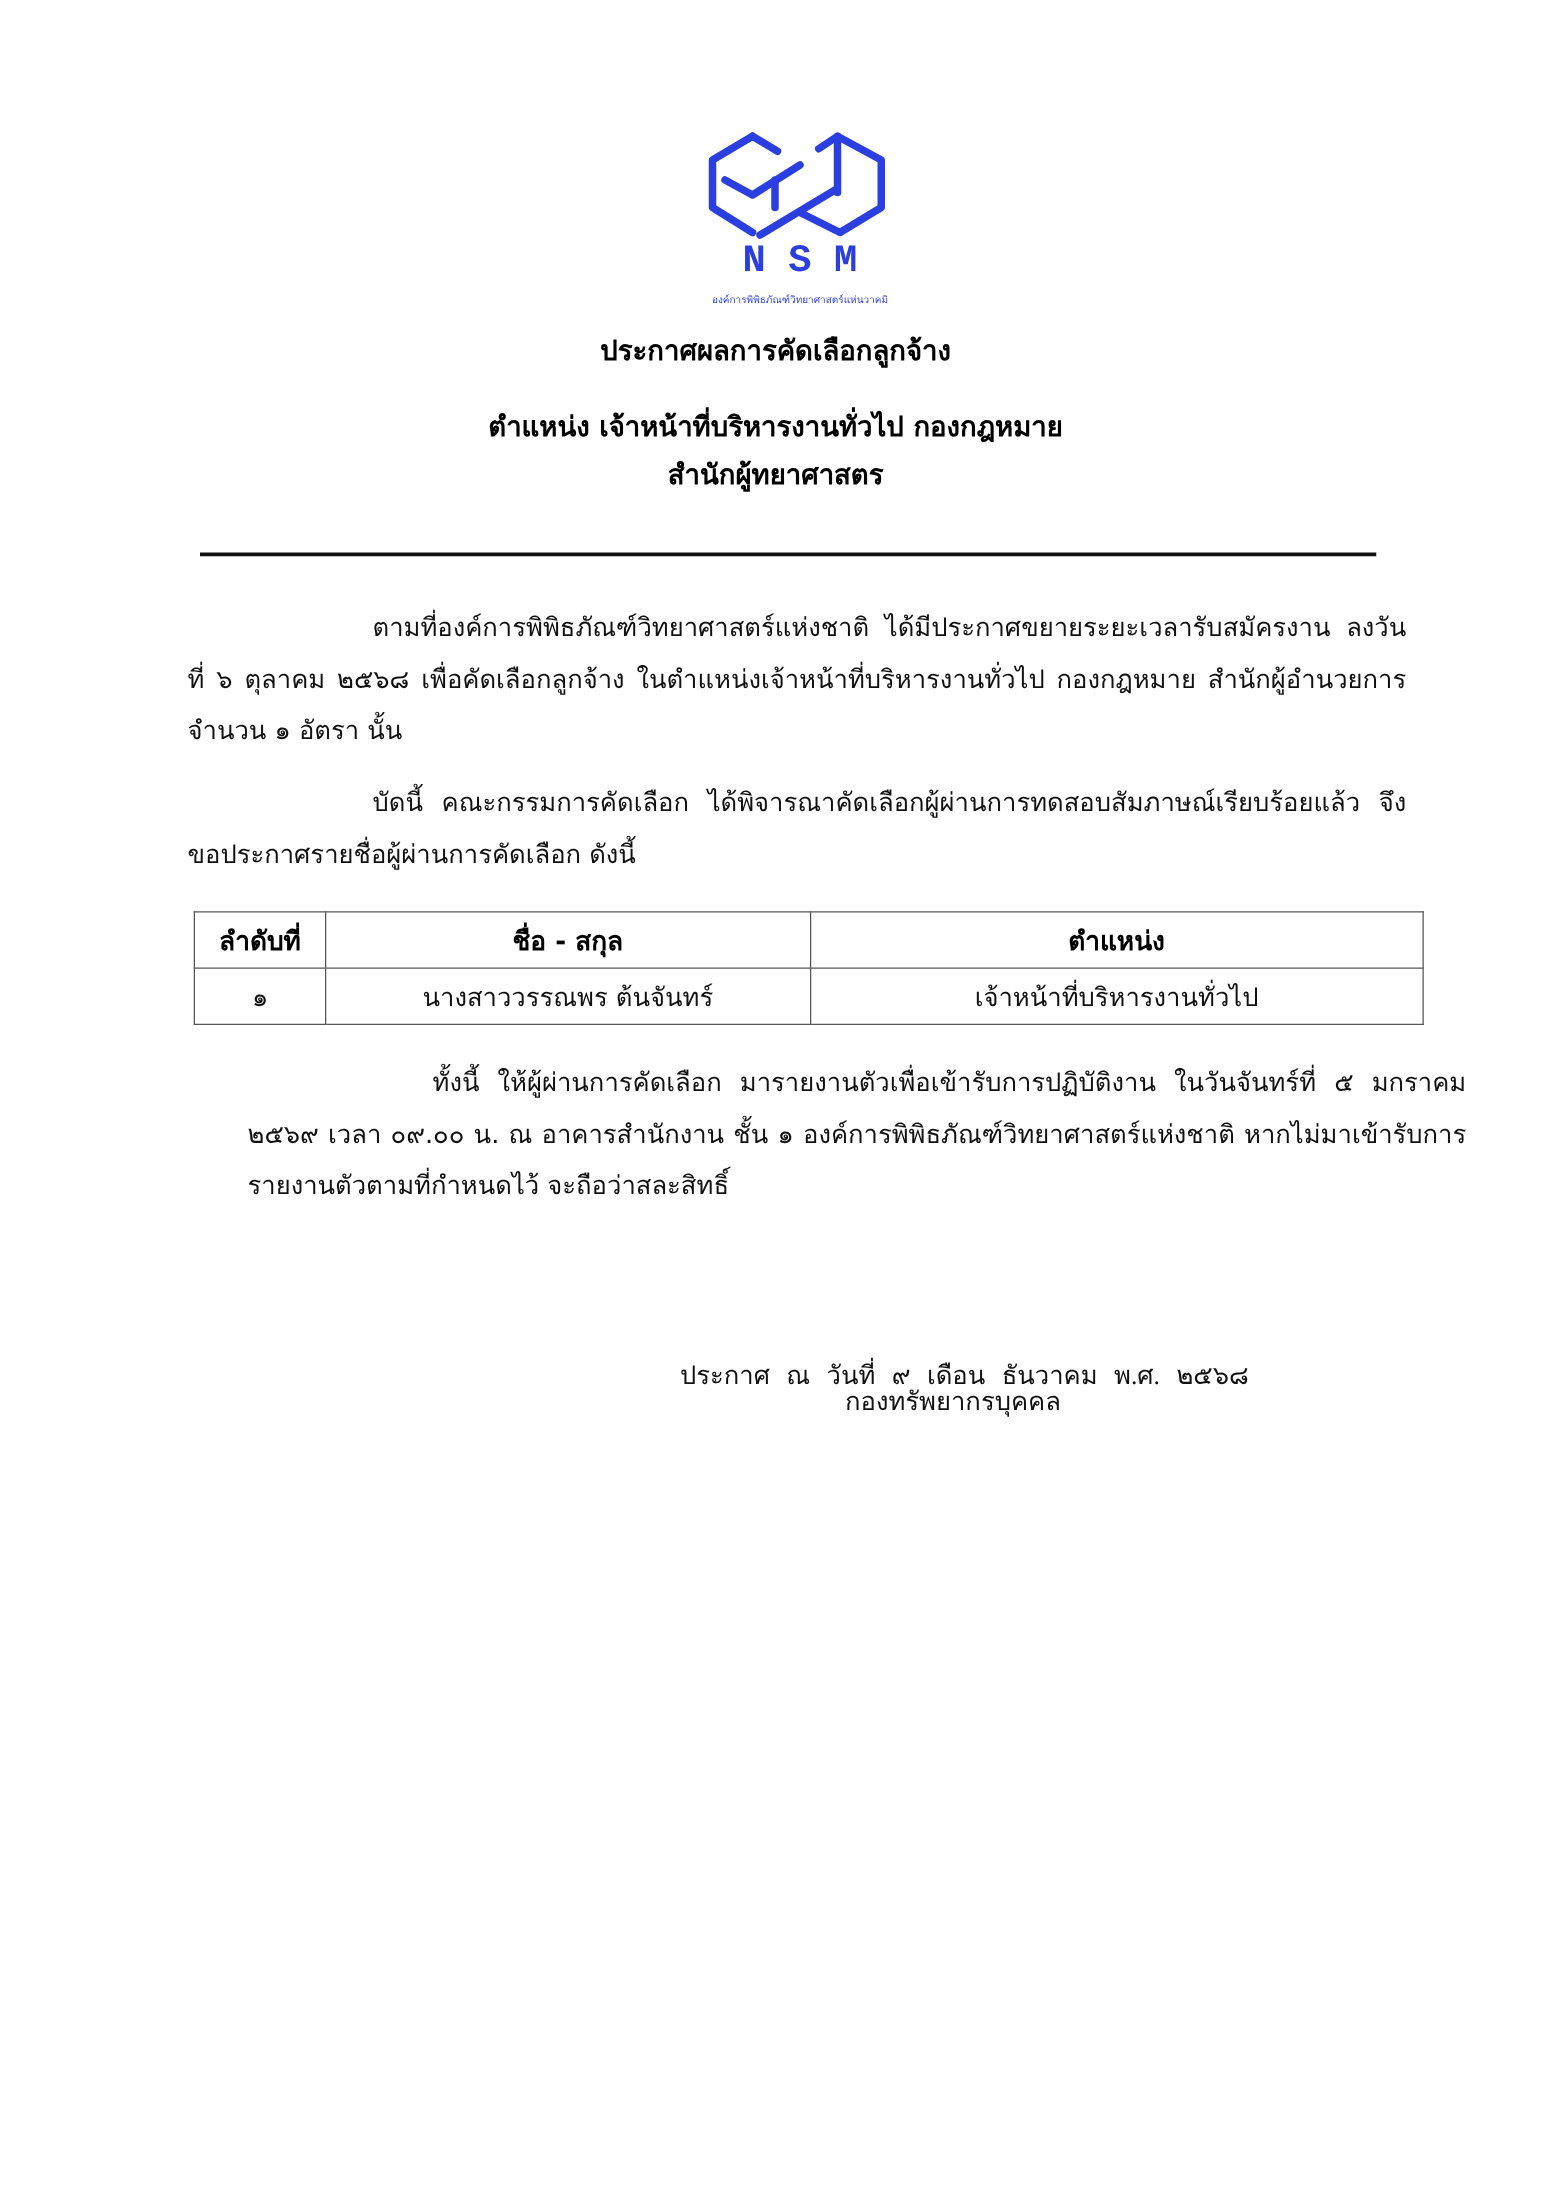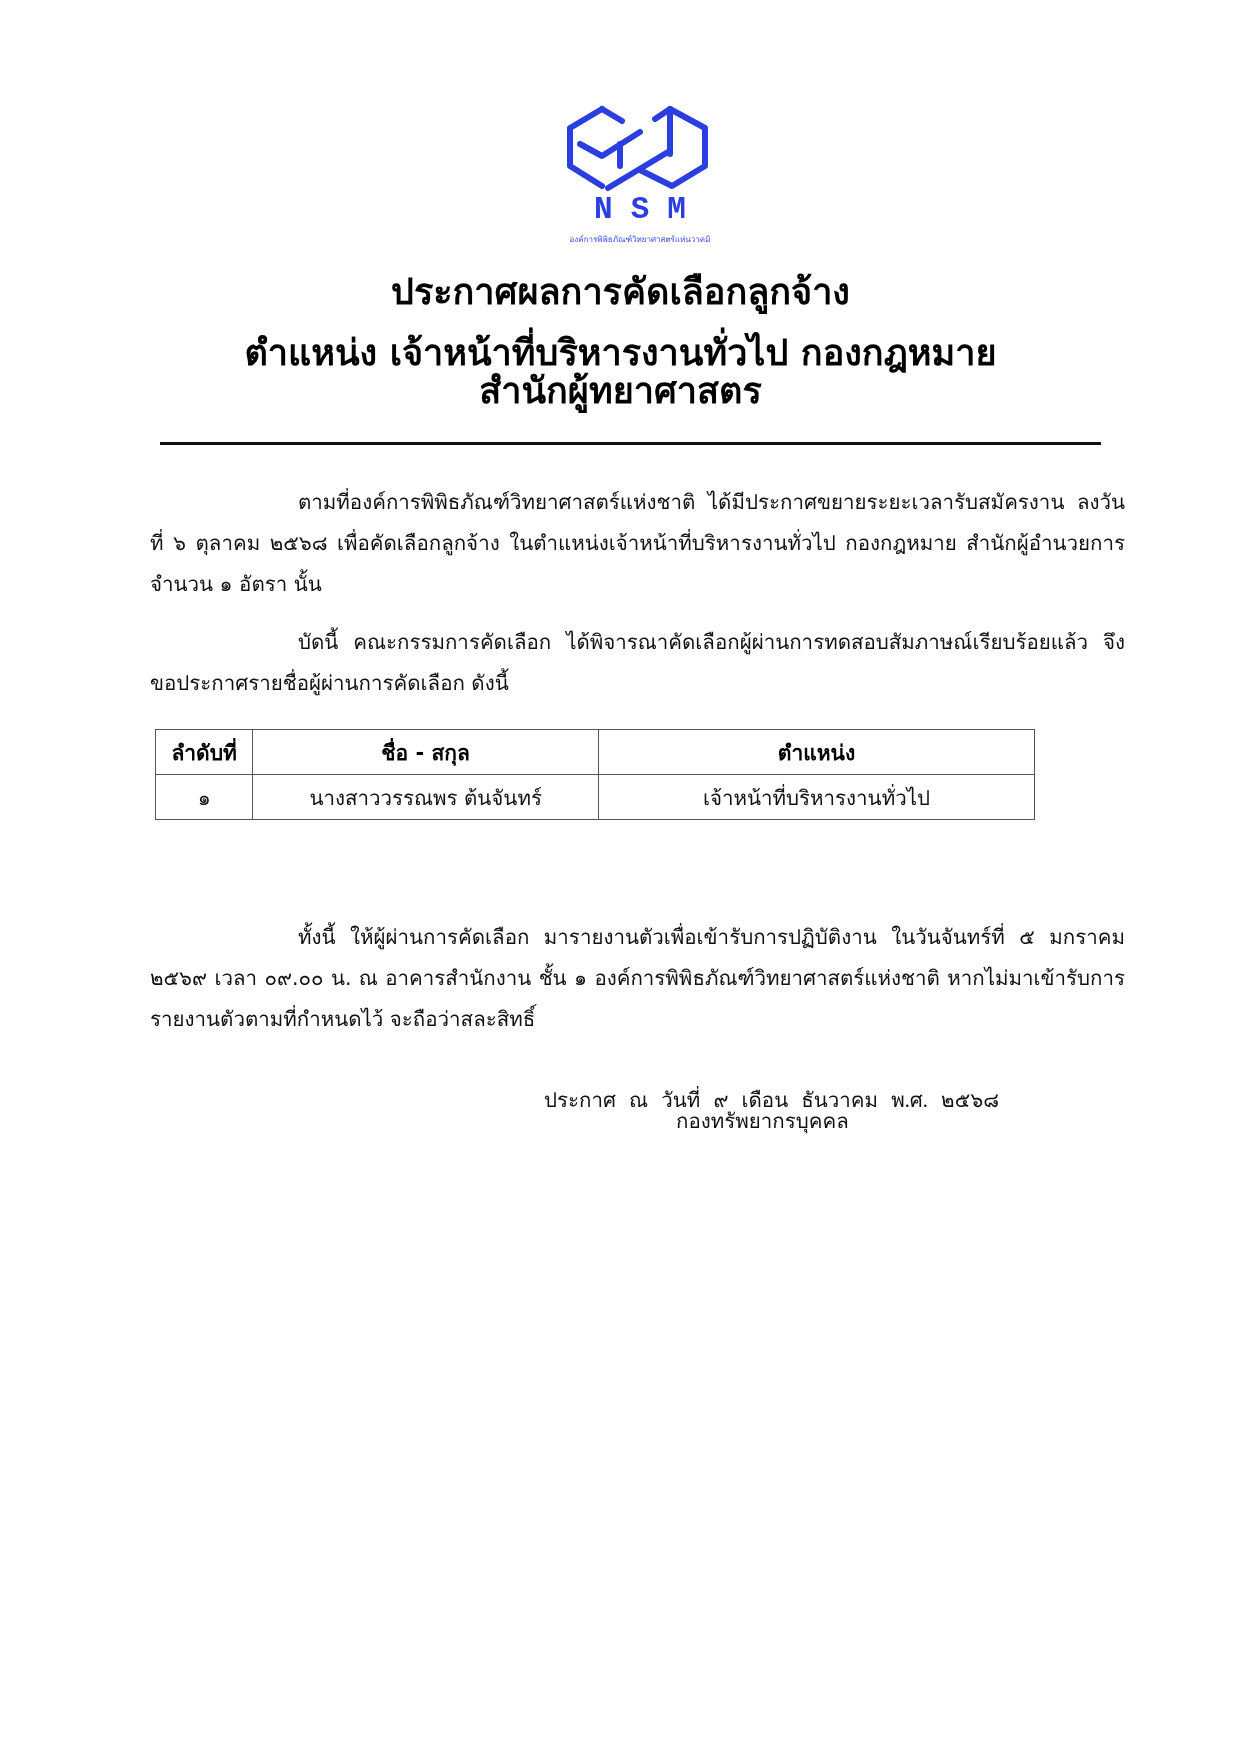--- a/index.html
+++ b/index.html
@@ -6,32 +6,32 @@
   body { width: 1241px; height: 1755px; position: relative; overflow: hidden;
          font-family: "DejaVu Sans", "Liberation Sans", sans-serif; color: #111; }
   .logo { position: absolute; left: 560px; top: 104px; width: 160px; height: 150px; }
   .logo svg { display: block; }
   .logo-text { position: absolute; left: 0; top: 88px; width: 160px; text-align: center;
                font-family: Liberation Mono, monospace; font-weight: bold; font-size: 31px;
                letter-spacing: 18px; color: #2b3fe0; padding-left: 18px; box-sizing: border-box; }
   .logo-sub { position: absolute; left: 0; top: 129px; width: 160px; text-align: center;
               font-size: 8px; color: #2b3fe0; white-space: nowrap; }
   .title { position: absolute; left: 0; width: 1241px; text-align: center; font-weight: bold;
-           font-size: 36px; color: #000; }
+           font-size: 22px; color: #000; }
   .t1 { top: 263px; }
   .t2 { top: 324px; }
   .t3 { top: 362px; }
   .rule { position: absolute; left: 160px; top: 442px; width: 941px; height: 3px; background: #111; }
   .para { position: absolute; left: 150px; width: 975px; font-size: 20.5px; line-height: 41px;
           text-align: justify; text-align-last: left; }
   .para .indent { display: inline-block; width: 148px; }
   .p1 { top: 482px; }
   .p2 { top: 622px; }
-  .p3 { top: 917px; }
-  table.results { position: absolute; left: 155px; top: 729px; width: 880px; border-collapse: collapse; }
+  .p3 { top: 846px; margin-left: 48px; }
+  table.results { position: absolute; left: 155px; top: 729px; width: 984px; border-collapse: collapse; }
   table.results th, table.results td { border: 1.5px solid #555; text-align: center; height: 44px; padding: 0; }
   table.results th { font-weight: bold; font-size: 21px; color: #000; }
   table.results td { font-size: 20.5px; }
   col.c1 { width: 103px; } col.c2 { width: 380px; } col.c3 { width: 481px; }
   .sign { position: absolute; font-size: 20.5px; white-space: nowrap; }
   .s1 { left: 544px; top: 1083px; word-spacing: 8px; font-family: Liberation Serif, serif; }
   .s2 { left: 676px; top: 1104px; text-align: right; }
 </style>
 </head>
 <body>

